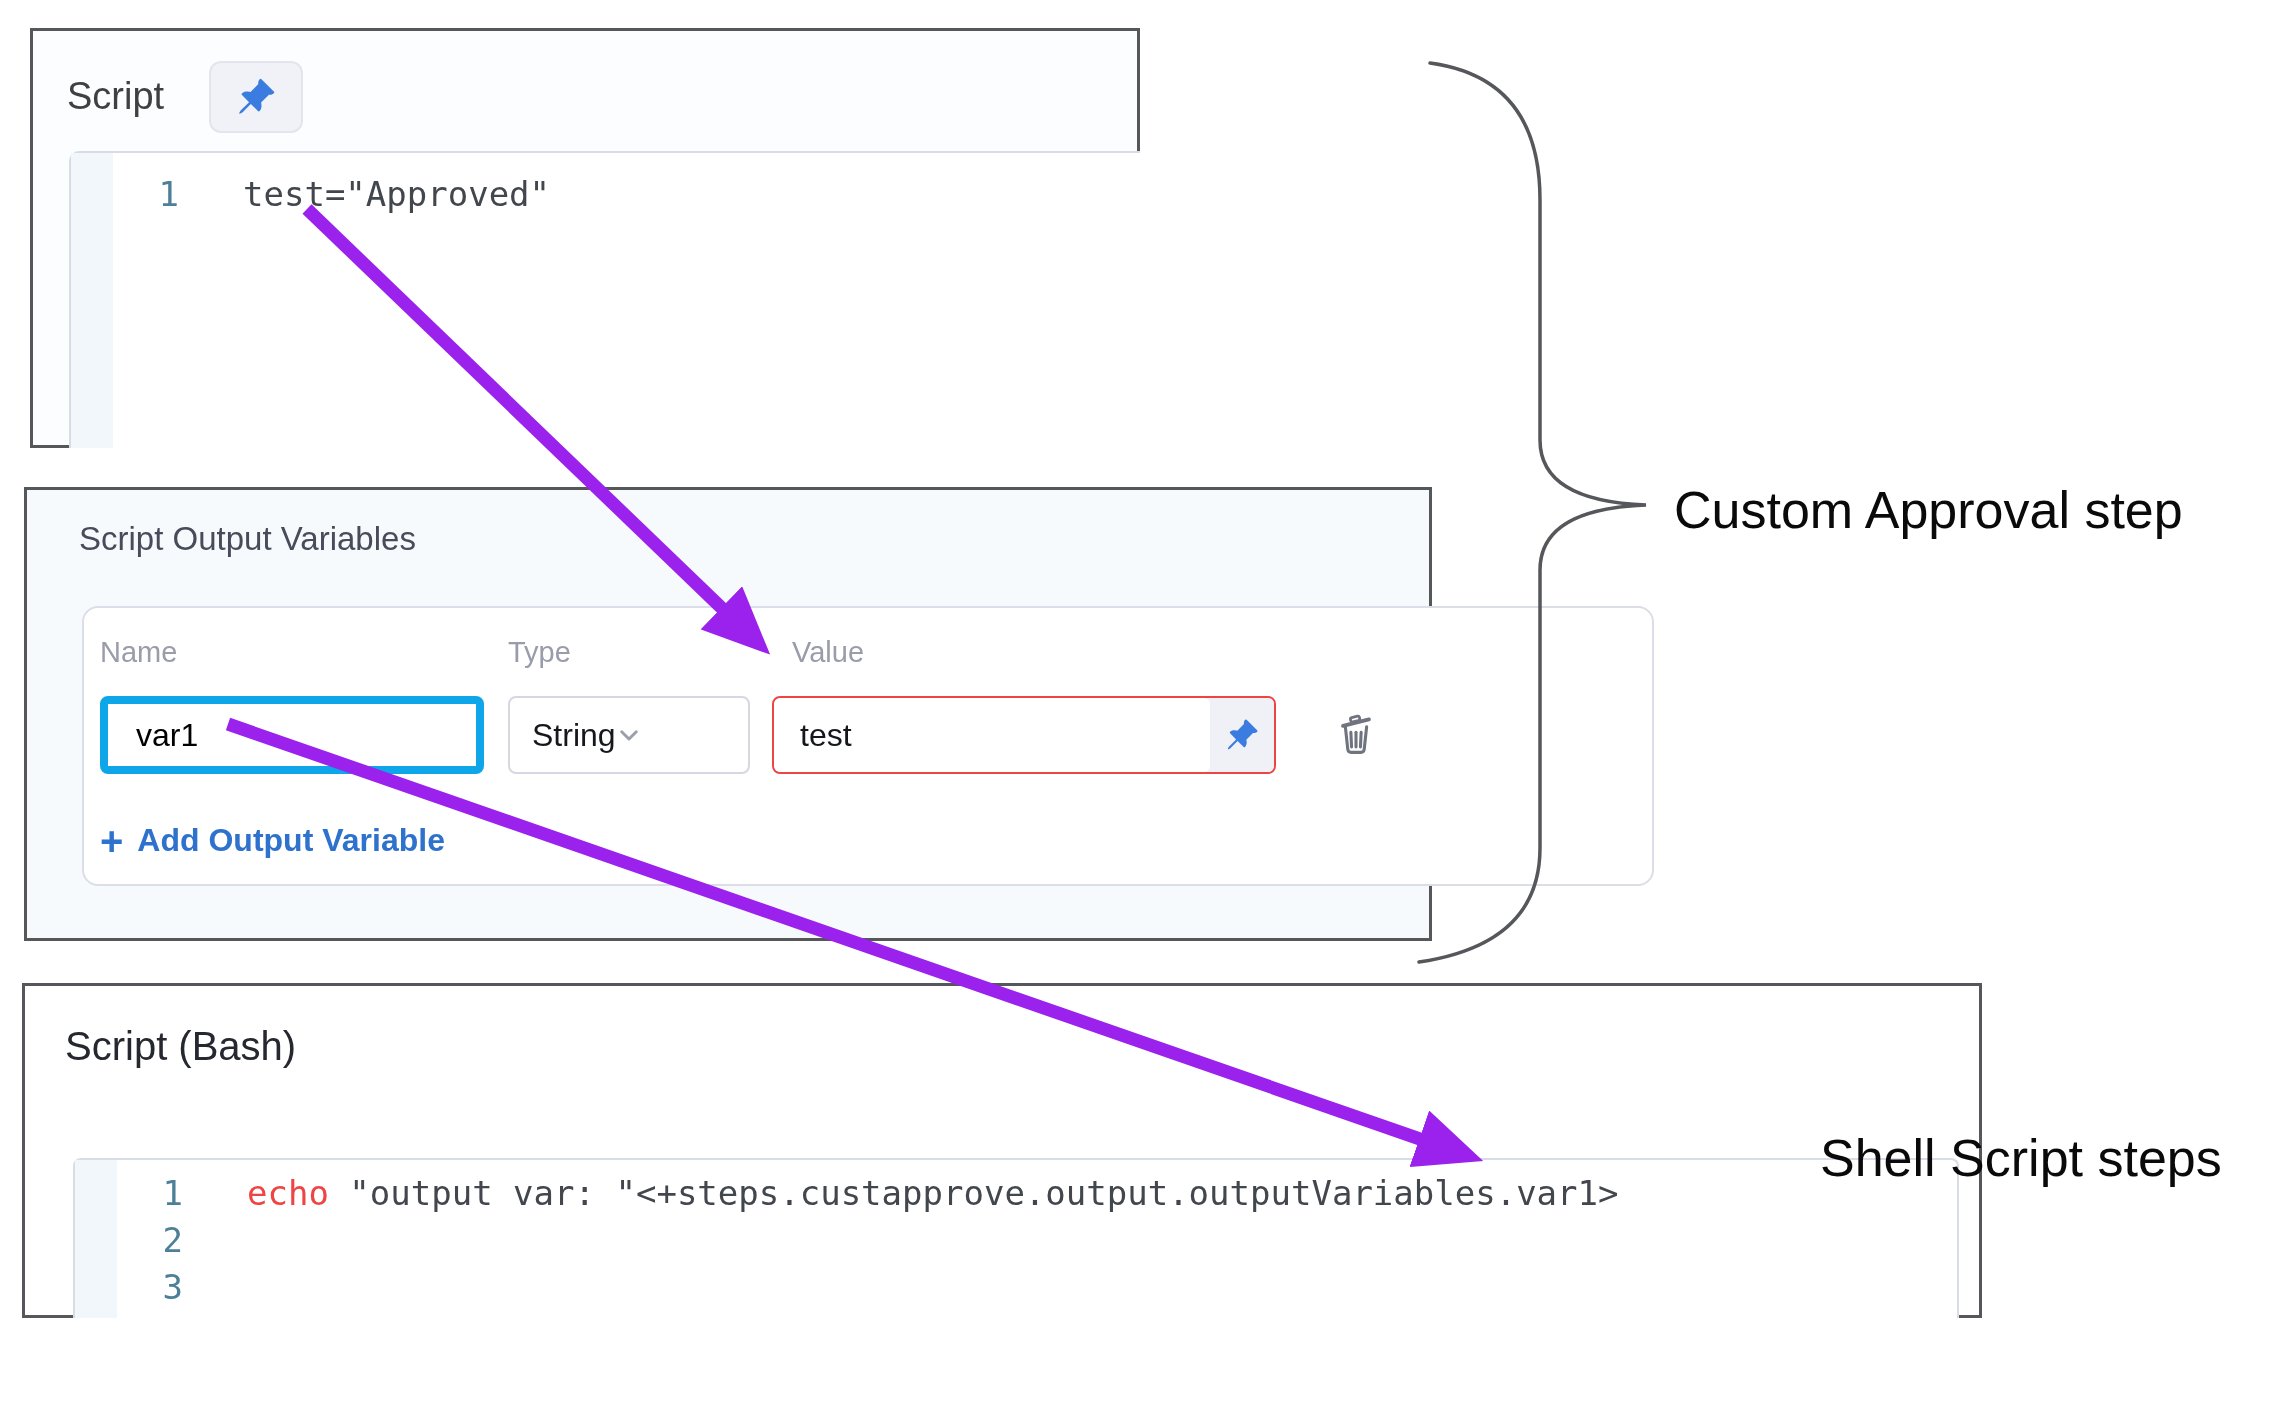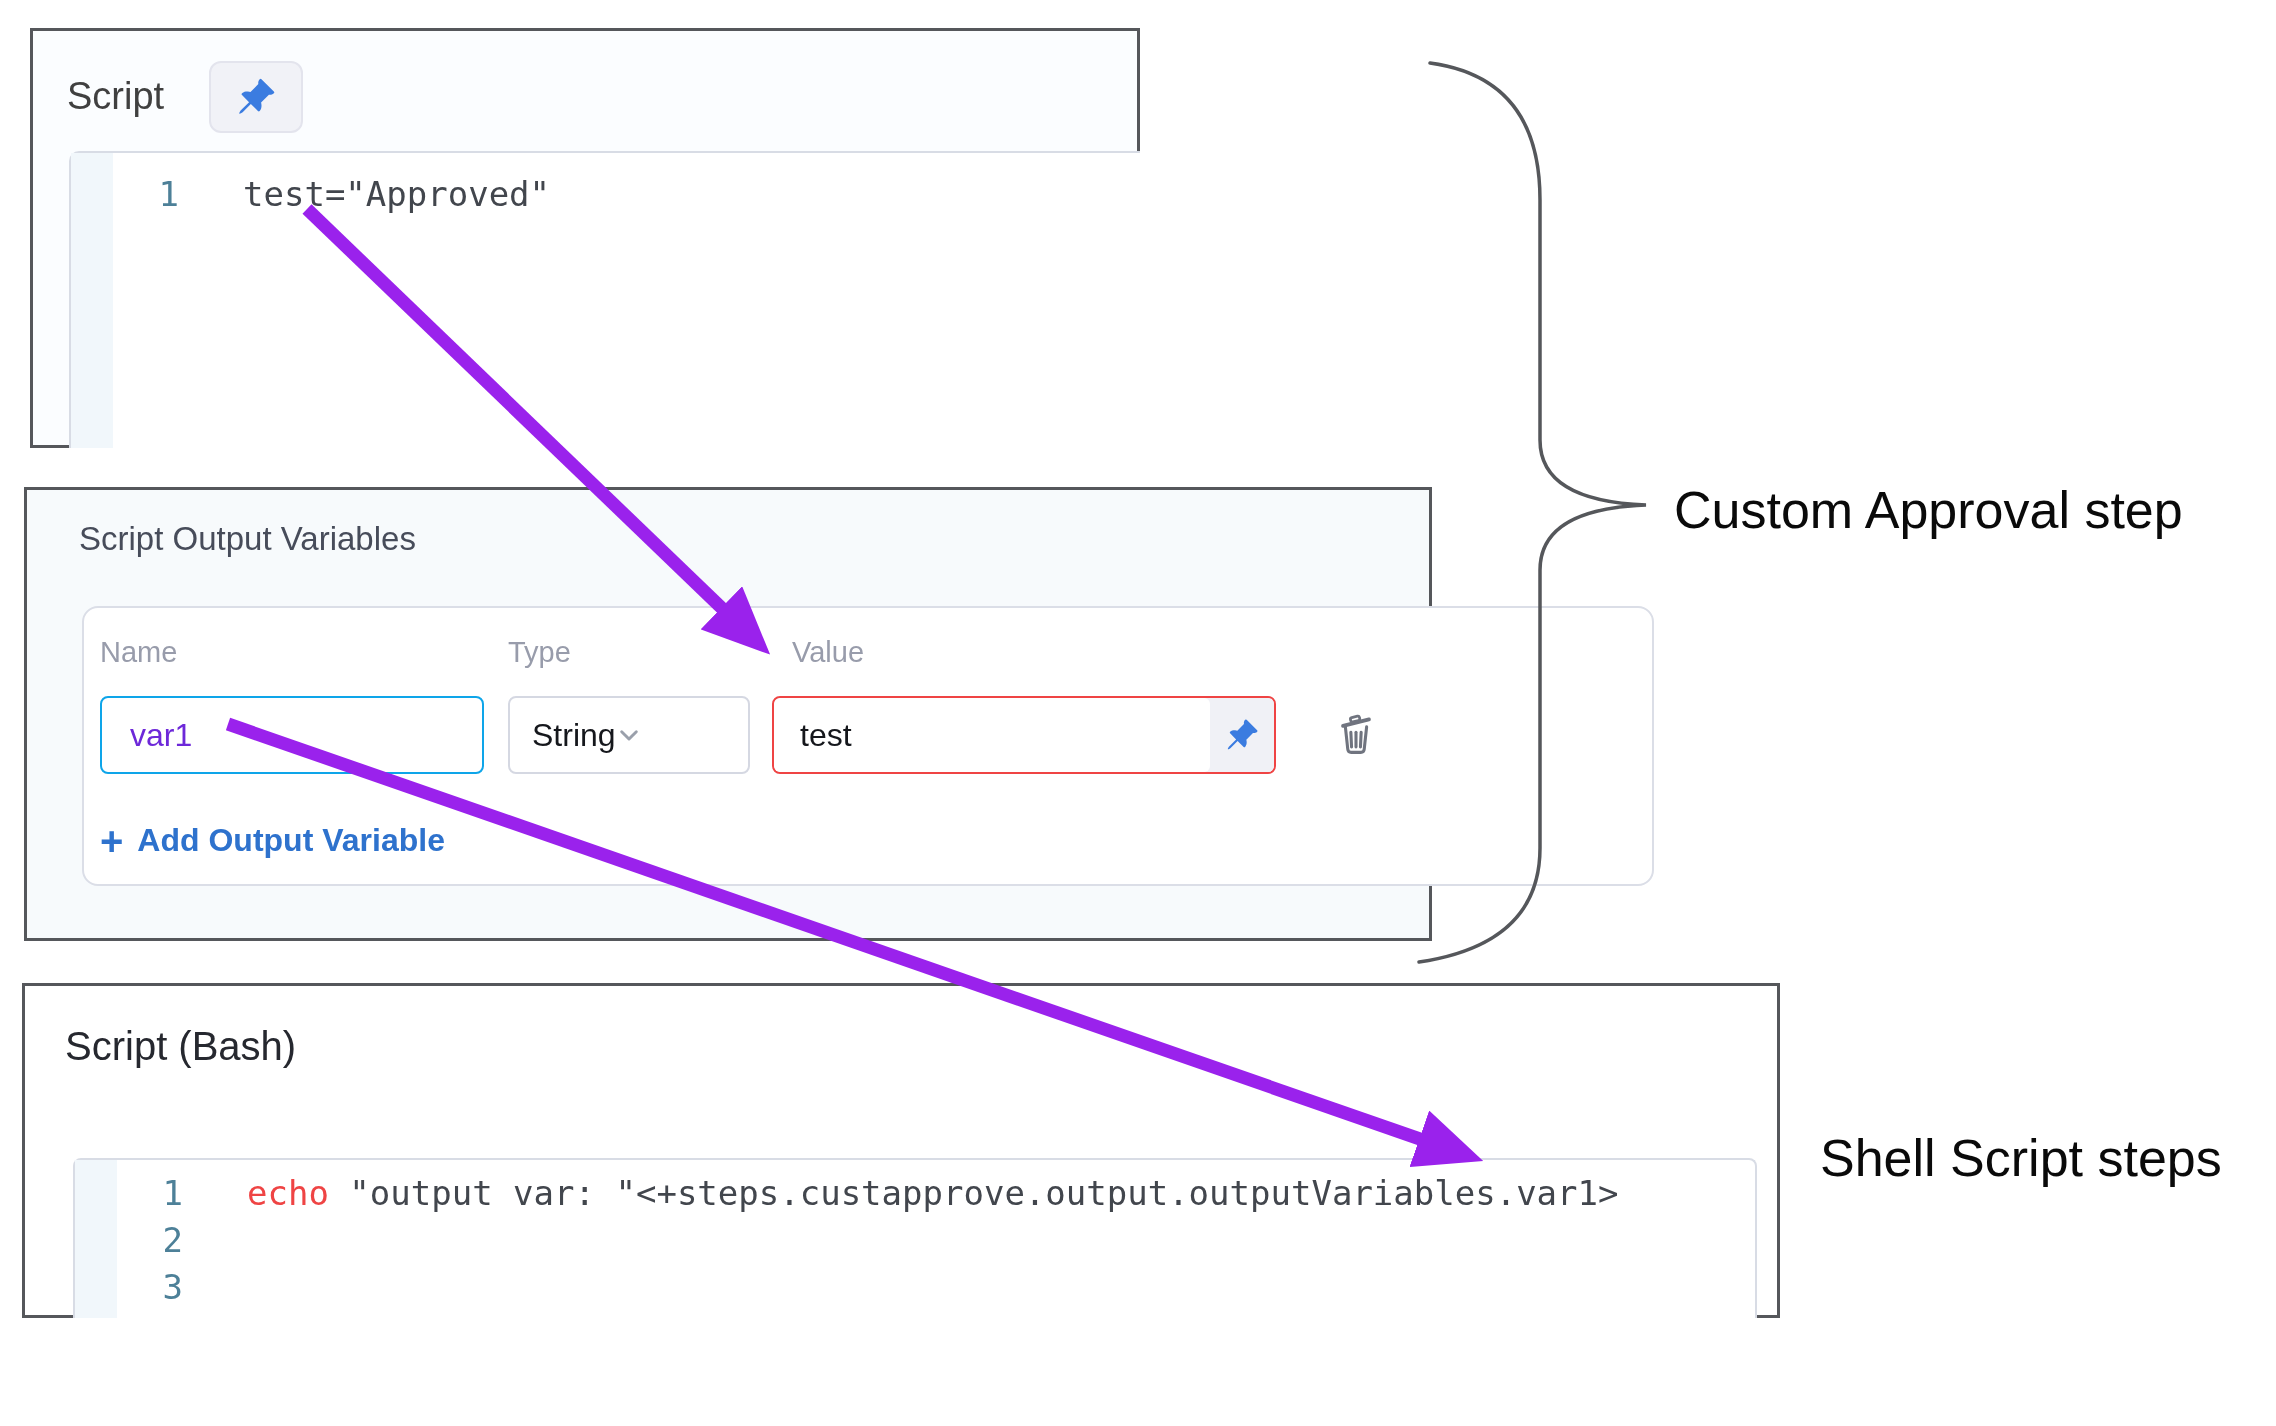--- a/index.html
+++ b/index.html
@@ -33,22 +33,22 @@
   
   .mid-panel { left:24px; top:487px; width:1408px; height:454px; background:#f7fafc; }
   .mid-title { position:absolute; left:52px; top:30px; font-size:33px; color:#474c5a; }
   .var-card { position:absolute; left:55px; top:116px; width:1572px; height:280px;
               background:#ffffff; border:2px solid #dbdee7; border-radius:16px; }
   .col-label { position:absolute; top:28px; font-size:29px; color:#989cab; }
   .lbl-name  { left:16px; }
   .lbl-type  { left:424px; }
   .lbl-value { left:708px; }
   .txt-input { position:absolute; top:88px; height:78px; background:#fff;
-               border:2px solid #0ea5e9; border-radius:8px; font-size:32px;
-               color:#6d28d9; padding:0 28px; font-family:"Liberation Sans", sans-serif; }
+               border:8px solid #0ea5e9; border-radius:8px; font-size:32px;
+               color:#000000; padding:0 28px; font-family:"Liberation Sans", sans-serif; }
   .name-input { left:16px; width:384px; }
   .type-select { position:absolute; left:424px; top:88px; width:242px; height:78px;
                  background:#fff; border:2px solid #d5d8e2; border-radius:8px;
                  display:flex; align-items:center; justify-content:flex-start;
                  padding:0 22px; cursor:pointer; }
   .type-select .sel-text { font-size:32px; color:#15171c; }
   .type-select svg { width:26px; height:26px; }
   .value-wrap { position:absolute; left:688px; top:88px; width:504px; height:78px;
                 background:#f0f1f6; border:2px solid #ef4444; border-radius:8px;
                 display:flex; overflow:hidden; }
@@ -61,21 +61,21 @@
   .trash-btn { position:absolute; left:1242px; top:96px; width:60px; height:60px;
                background:transparent; border:none; display:flex; align-items:center;
                justify-content:center; cursor:pointer; }
   .trash-btn svg { width:48px; height:48px; }
   .add-link { position:absolute; left:16px; top:214px; display:flex; align-items:center;
               gap:14px; color:#2e72cd; font-size:32px; font-weight:bold;
               text-decoration:none; cursor:pointer; }
   .add-link .plus { font-size:40px; font-weight:bold; line-height:32px; }
 
   
-  .bot-panel { left:22px; top:983px; width:1758px; height:335px; background:#ffffff;padding-left:19px; }
+  .bot-panel { left:22px; top:983px; width:1960px; height:335px; background:#ffffff;padding-left:19px; }
   .bot-title { position:absolute; left:40px; top:38px; font-size:40px; color:#26282f; }
   .bot-editor { left:48px; top:172px; right:20px; bottom:-3px;
                 border-bottom:none; border-top-left-radius:8px; border-top-right-radius:8px; }
   .bot-editor .rows { position:absolute; left:0; right:0; top:10px; }
   .bot-editor .code-line { position:relative; }
 
   
   .annot { position:absolute; font-size:52px; color:#0a0a0a; white-space:nowrap; }
   .annot-approval { left:1674px; top:480px; }
   .annot-shell { left:1820px; top:1128px; }

